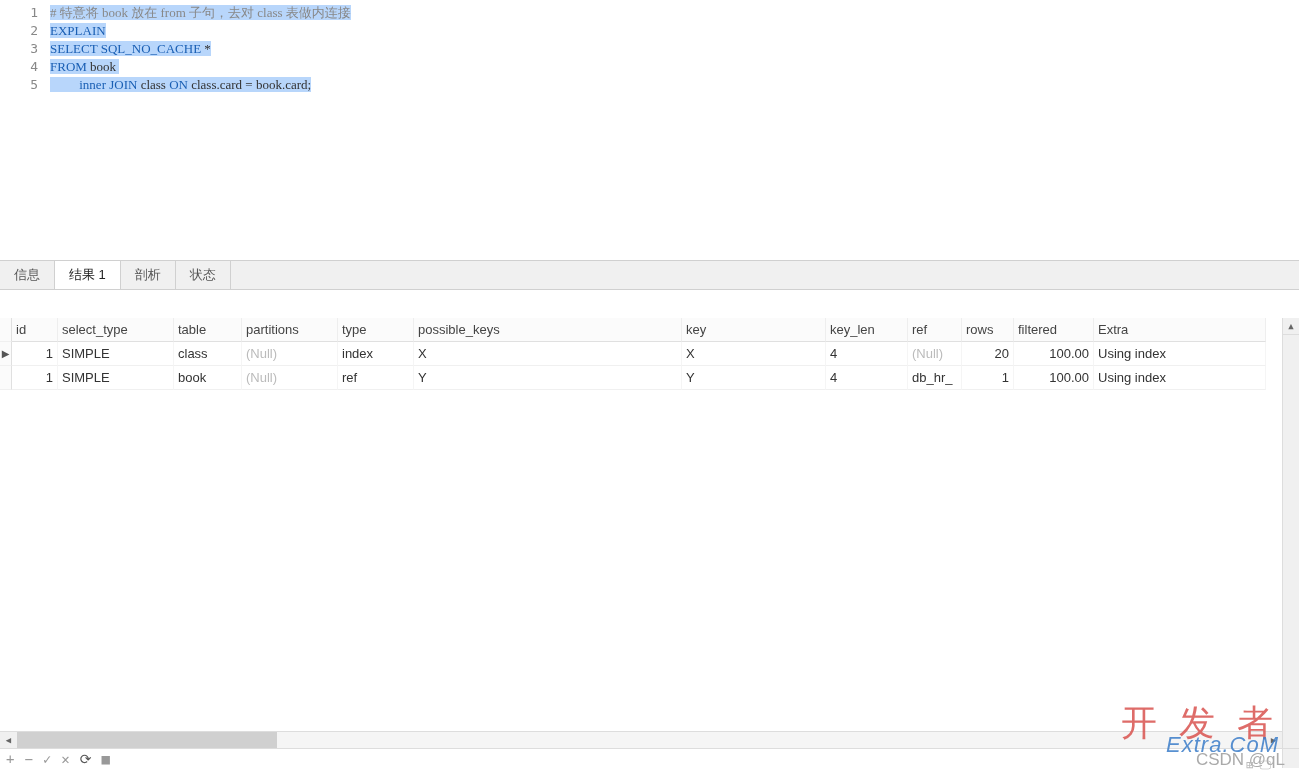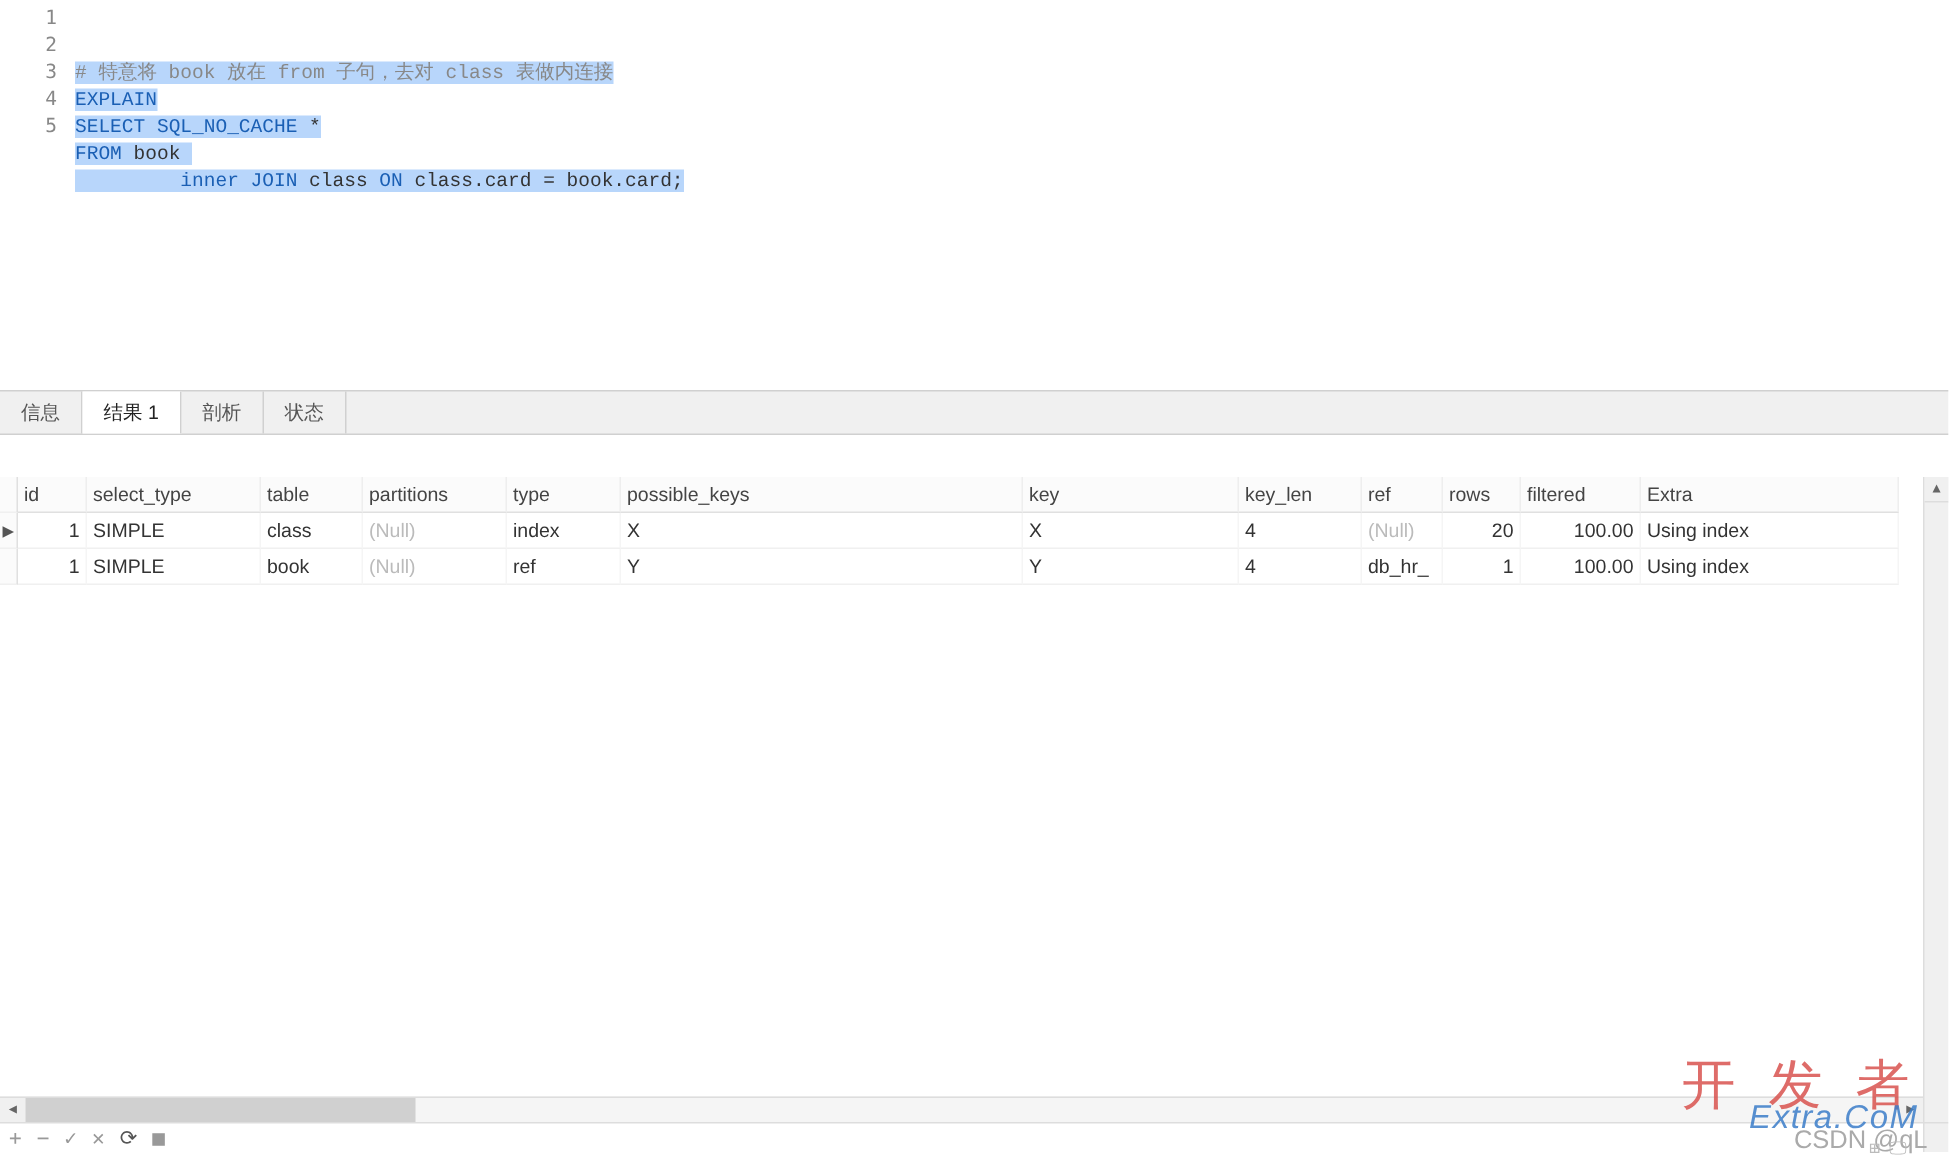--- a/index.html
+++ b/index.html
@@ -1,20 +1,20 @@
 <!DOCTYPE html>
 <html><head>
 <meta charset="utf-8">
 <style>
 * { margin:0; padding:0; box-sizing:border-box; }
 body { font-family:Consolas,Monaco,"Microsoft YaHei",monospace; font-size:13px; color:#333; background:#fff; overflow:hidden; width:1299px; height:774px; position:relative; }
 .editor { display:flex; height:260px; background:#fff; }
 .gutter { width:50px; padding:4px 12px 4px 0; text-align:right; color:#888; line-height:18px; user-select:none; }
 .gutter div { height:18px; }
-.code { flex:1; padding:4px 0; line-height:18px; font-family:Liberation Mono, monospace;margin-top:36px; }
+.code { flex:1; padding:4px 0; line-height:18px; font-family:Liberation Serif, serif; }
 .code-line { height:18px; white-space:pre; }
 .sel { background:#b8d6fb; }
 .kw { color:#1a5fb4; }
 .kw2 { color:#1a5fb4; }
 .cmt { color:#888; }
 .ident { color:#333; }
 .tabs { display:flex; border-top:1px solid #d0d0d0; border-bottom:1px solid #d0d0d0; background:#f0f0f0; font-family:"Microsoft YaHei",sans-serif; font-size:13px;align-items:center; }
 .tab { padding:5px 14px; border-right:1px solid #d0d0d0; cursor:pointer; color:#555; }
 .tab.active { background:#fff; color:#222; }
 .grid-wrap { position:relative; height:450px; }

